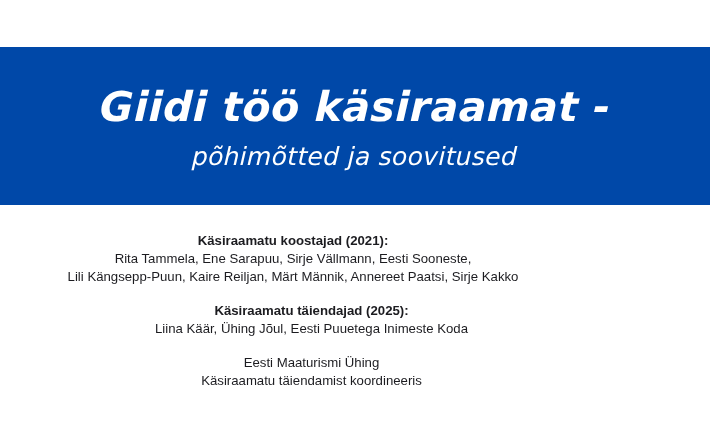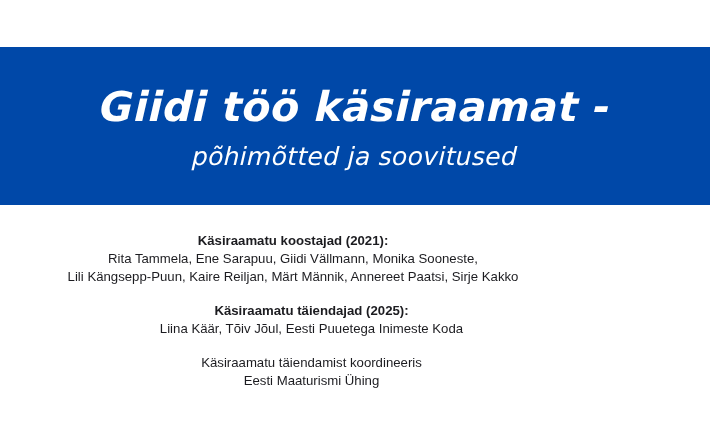--- a/index.html
+++ b/index.html
@@ -107,29 +107,29 @@
 
   <div class="hero">
     <div class="hero-title">Giidi töö käsiraamat -</div>
     <div class="hero-subtitle">põhimõtted ja soovitused</div>
   </div>
 
   <div class="credits">
 
     <div class="credit-block">
       <span class="credit-heading">Käsiraamatu koostajad (2021):</span>
-      <span class="credit-line">Rita Tammela, Ene Sarapuu, Giidi Vällmann, Monika Sooneste,</span>
+      <span class="credit-line">Rita Tammela, Ene Sarapuu, Sirje Vällmann, Eesti Sooneste,</span>
       <span class="credit-line">Lili Kängsepp-Puun, Kaire Reiljan, Märt Männik, Annereet Paatsi, Sirje Kakko</span>
     </div>
 
     <div class="credit-block">
       <span class="credit-heading">Käsiraamatu täiendajad (2025):</span>
-      <span class="credit-line">Liina Käär, Tõiv Jõul, Eesti Puuetega Inimeste Koda</span>
+      <span class="credit-line">Liina Käär, Ühing Jõul, Eesti Puuetega Inimeste Koda</span>
     </div>
 
     <div class="credit-block">
+      <span class="credit-line">Eesti Maaturismi Ühing</span>
       <span class="credit-line">Käsiraamatu täiendamist koordineeris</span>
-      <span class="credit-line">Eesti Maaturismi Ühing</span>
     </div>
 
   </div>
 
 </div>
 
 </body></html>

